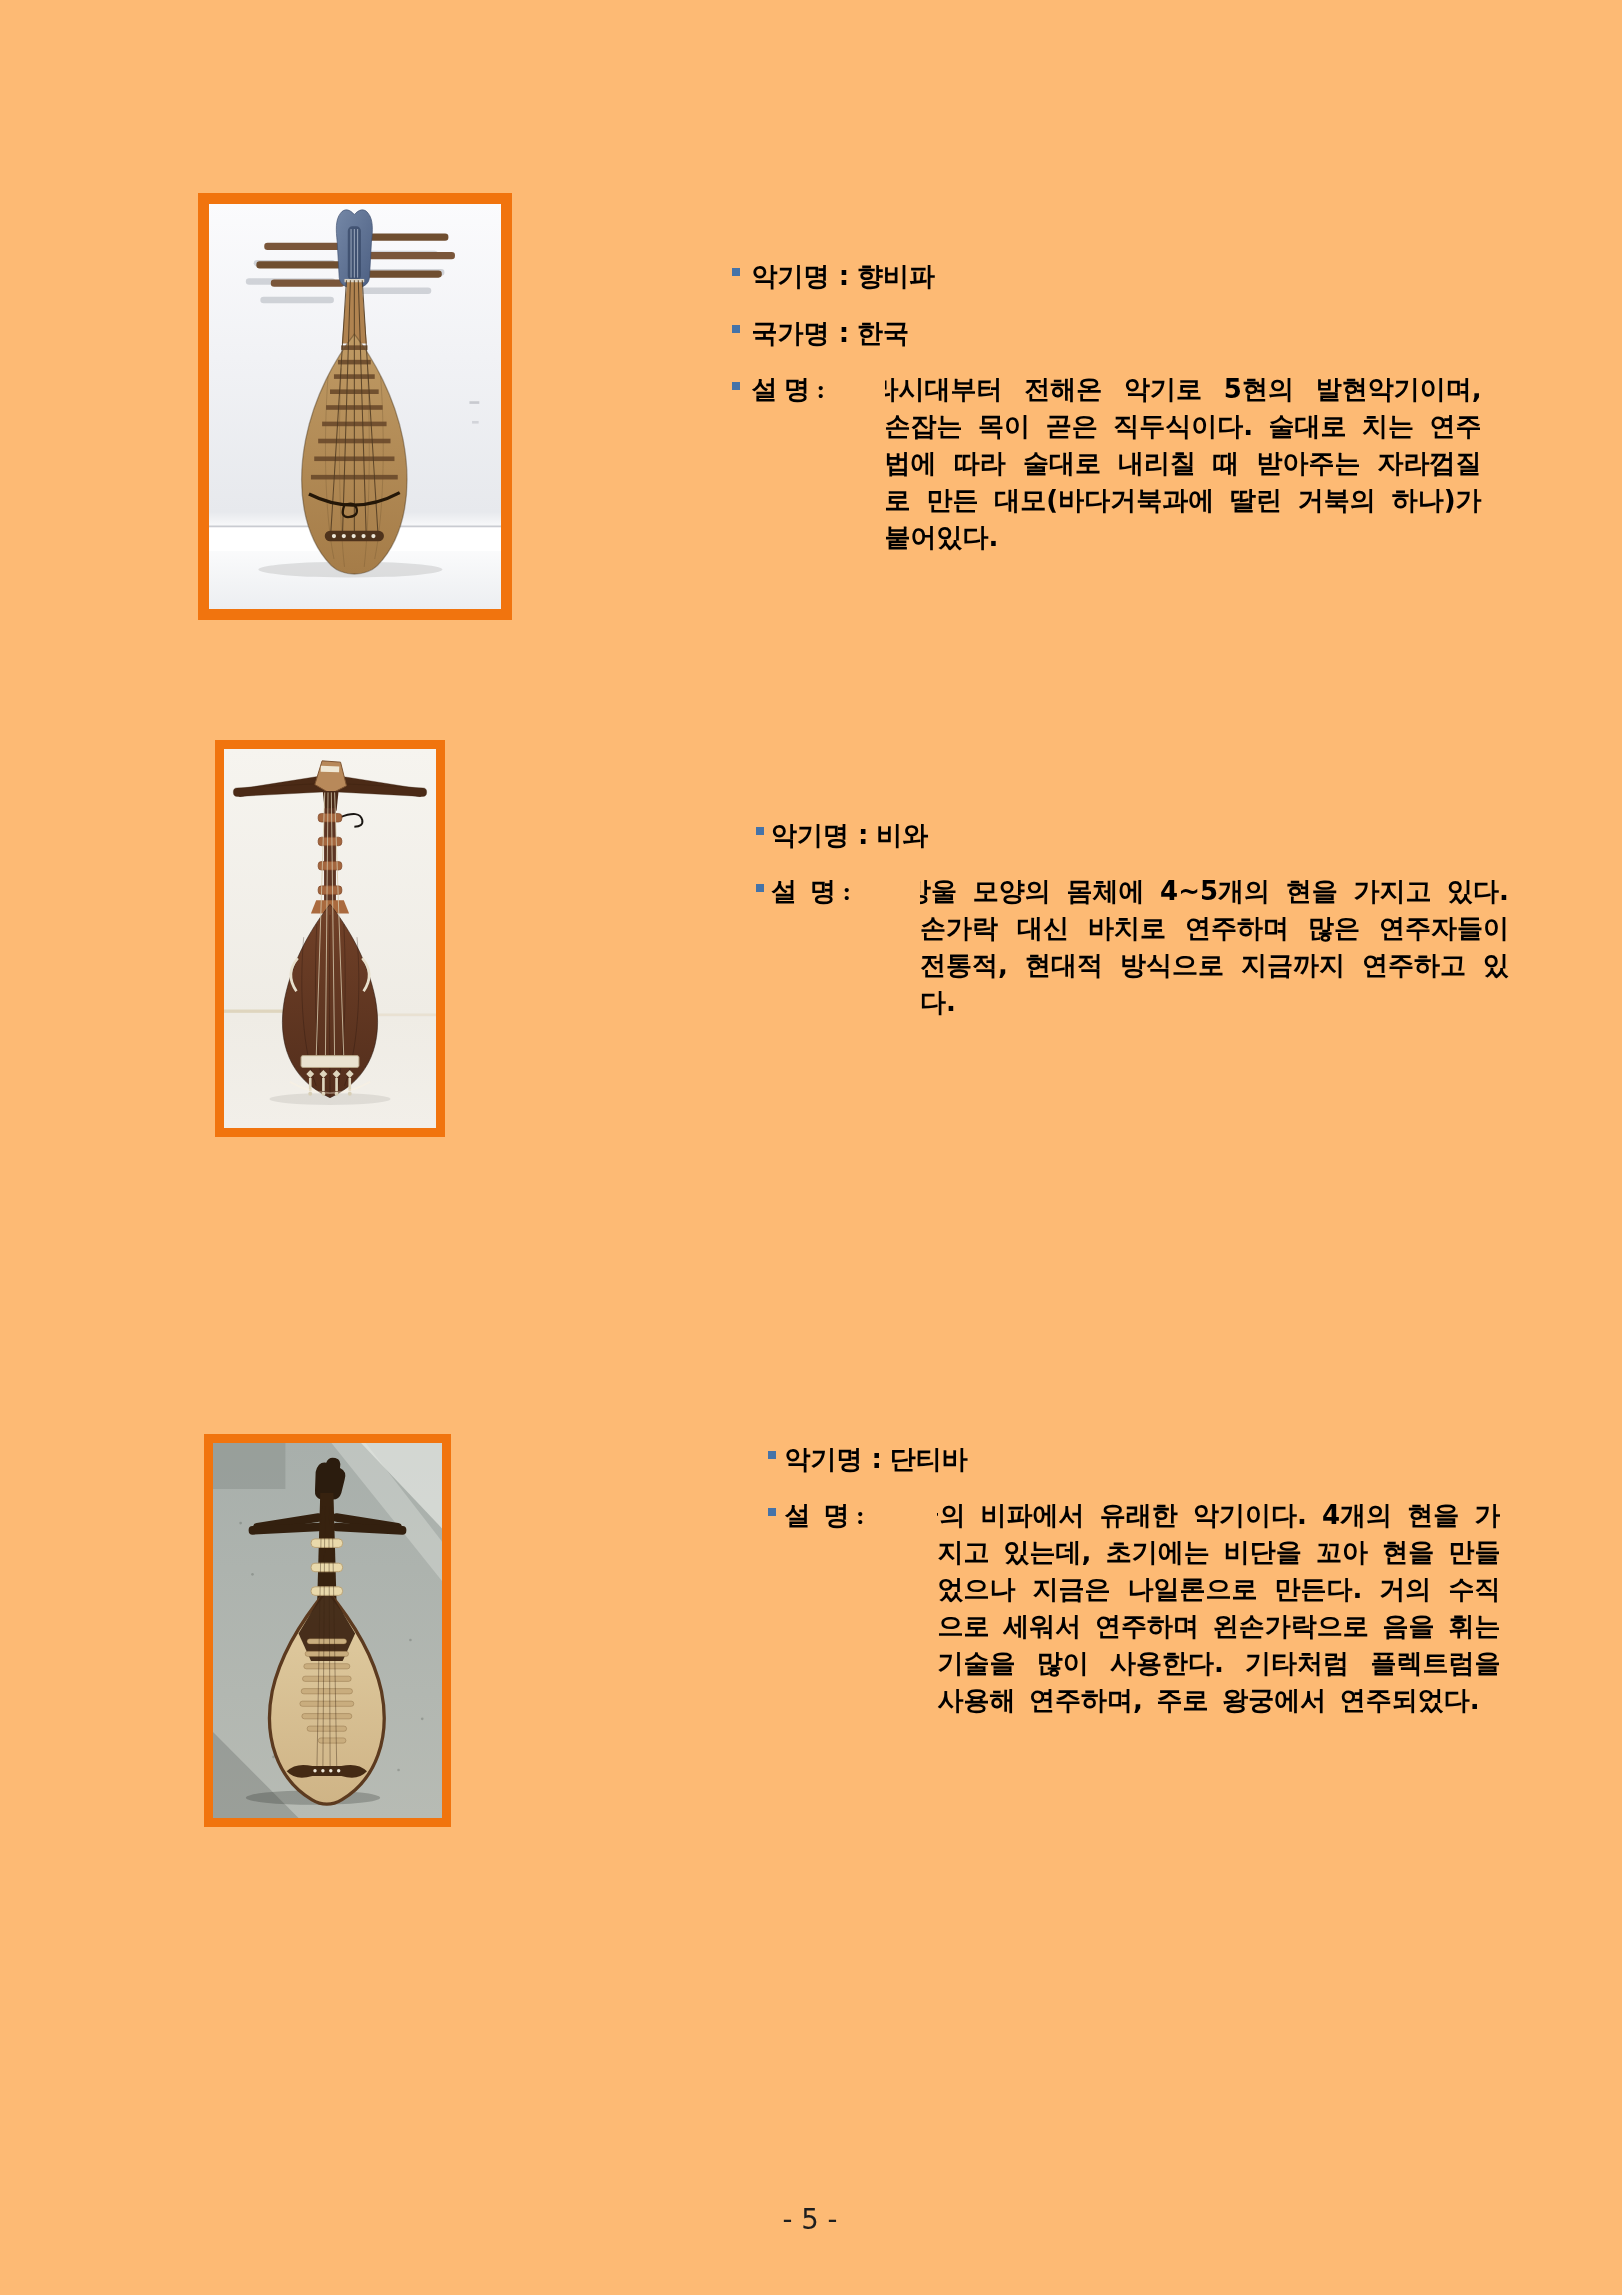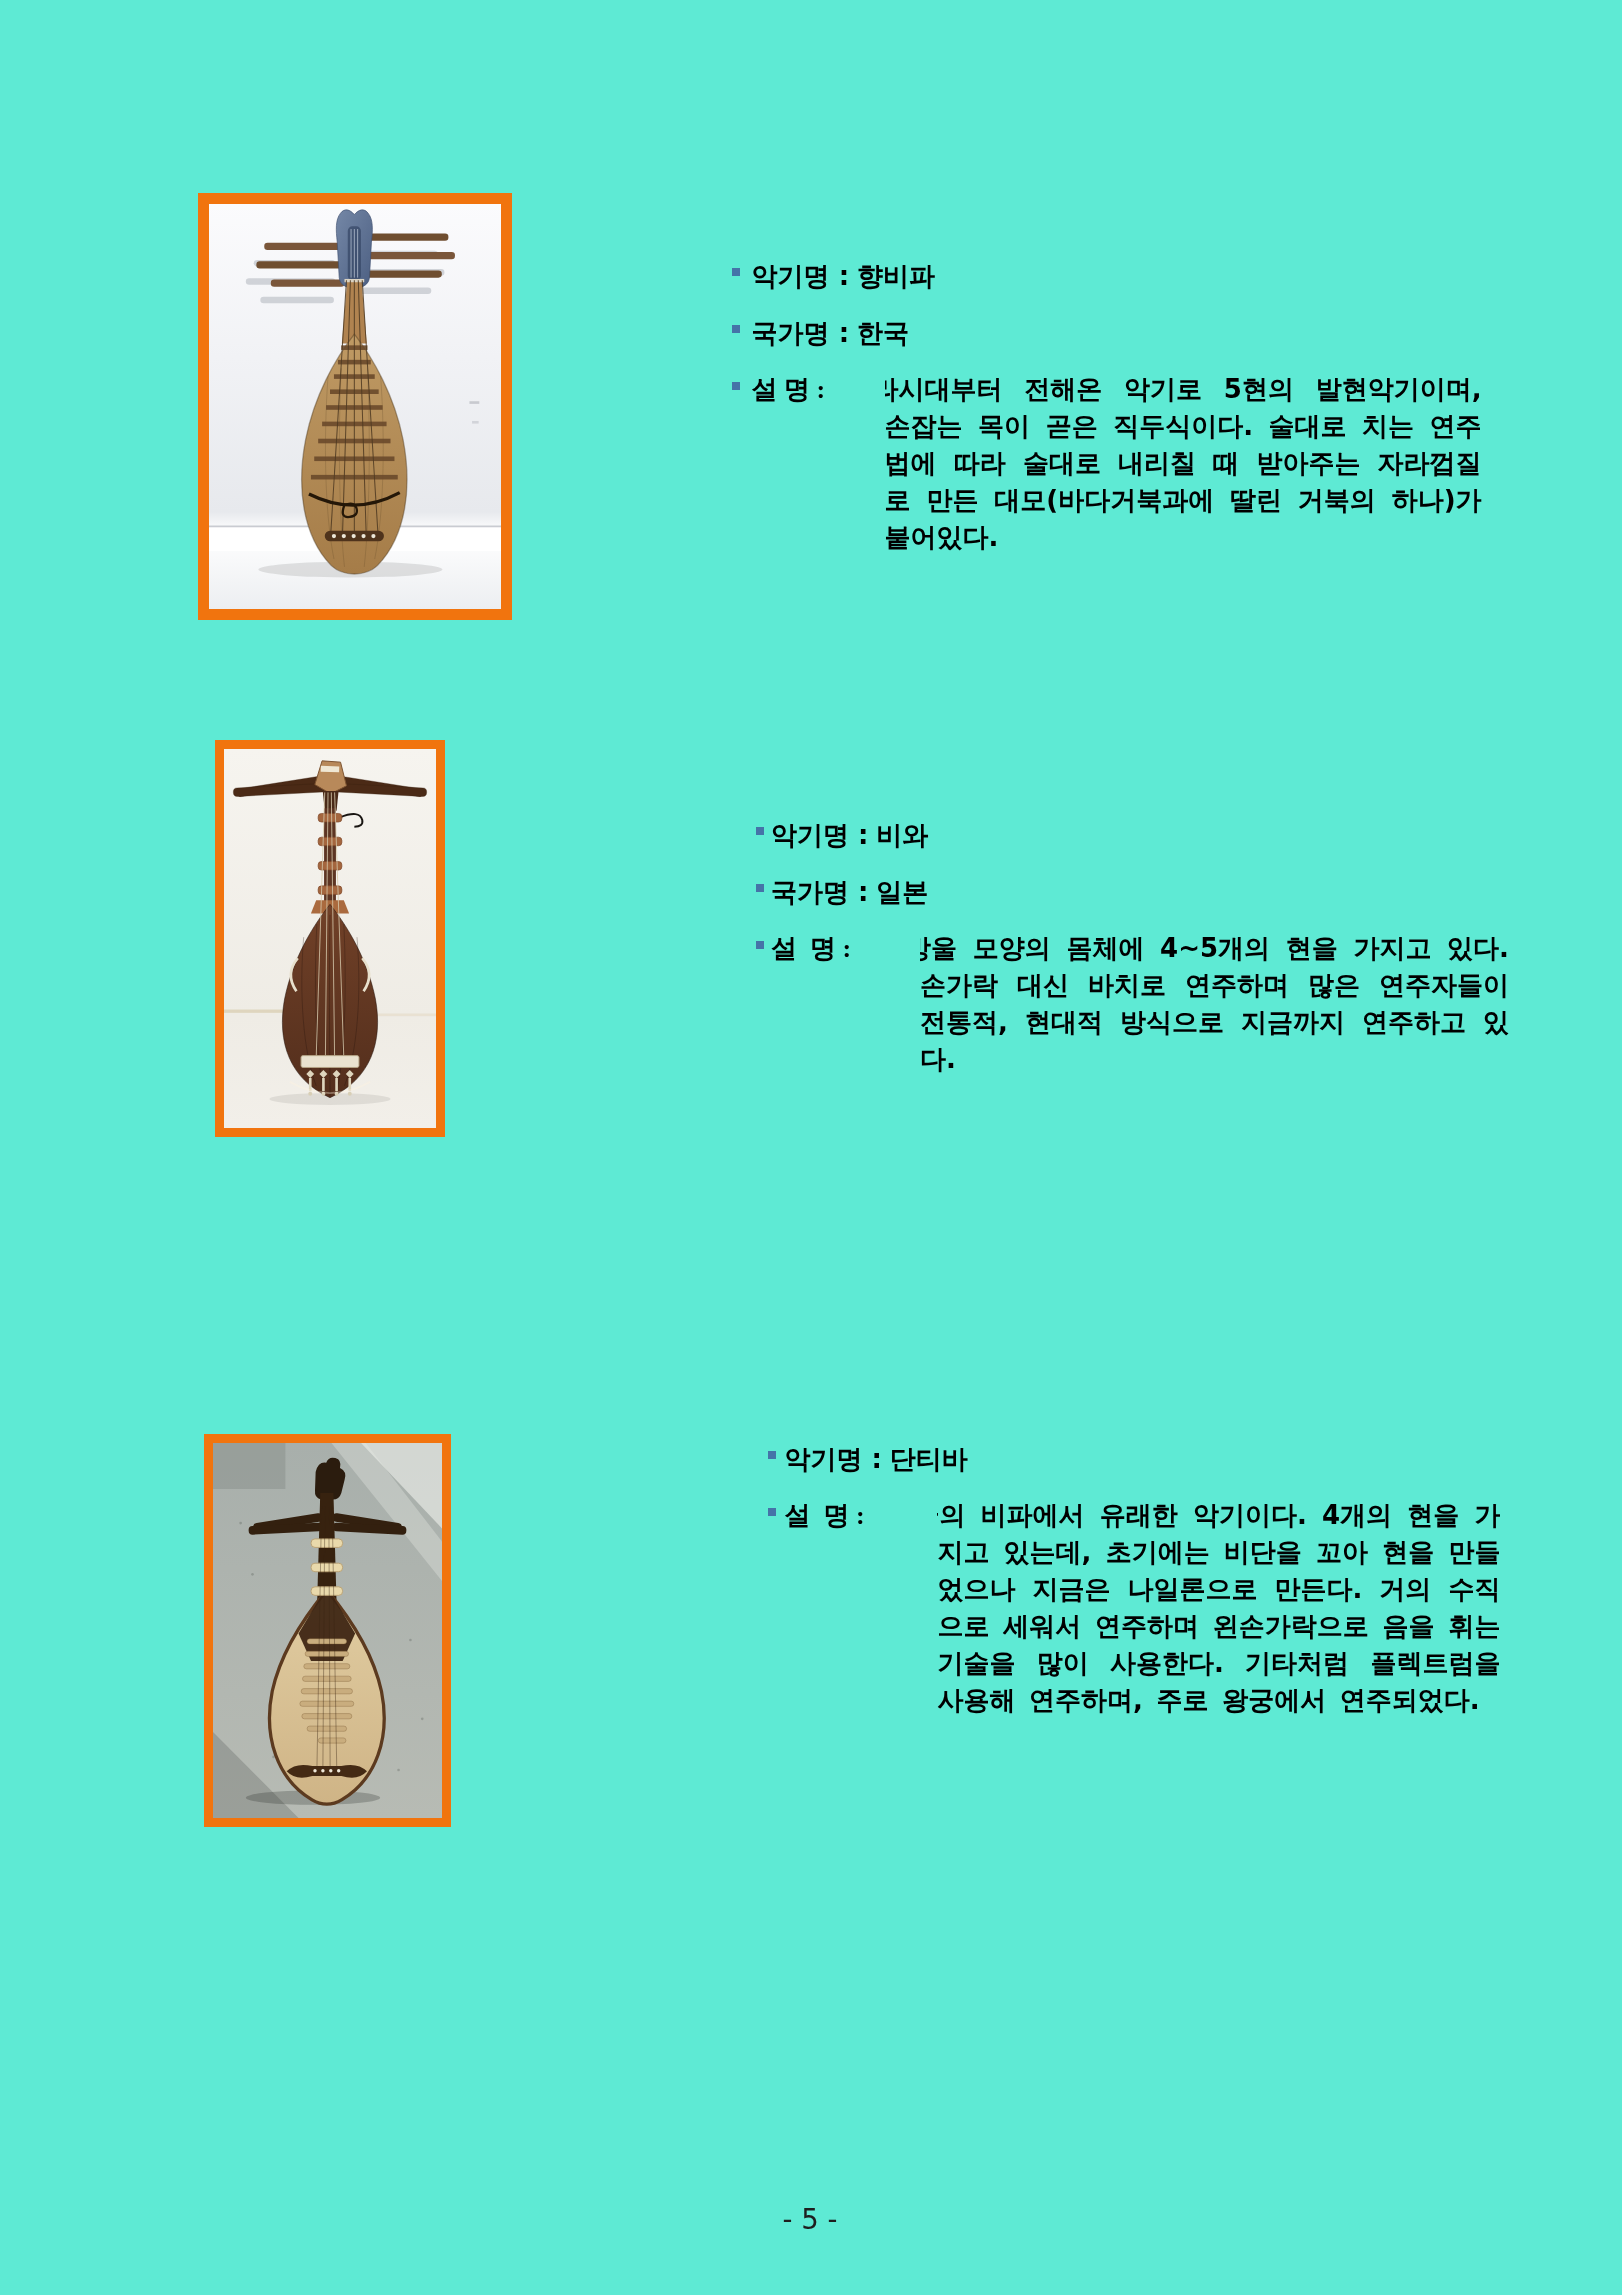--- a/index.html
+++ b/index.html
@@ -1,17 +1,17 @@
 <!DOCTYPE html>
 <html style="font-size:10.5px"><head>
 <meta charset="utf-8">
 <style>
   html,body { margin:0; padding:0; background:#ffffff; }
   .page {
-    position:relative; width:1623px; height:2295px; background:#5eead4;
+    position:relative; width:1623px; height:2295px; background:#fdba74;
     font-family:"DejaVu Sans","Liberation Sans",sans-serif; overflow:hidden;
     --orange:#f1740e; --bullet:#4573a8;
   }
 
   
   .photo { position:absolute; box-sizing:border-box; border:11.8px solid var(--orange); background:#fff; }
   .photo svg { display:block; width:100%; height:100%; }
   #photo1 { left:198px; top:193px;  width:314px; height:427px; border-width:11.8px; }
   #photo2 { left:215px; top:740px; width:230px; height:397px; border-width:9.2px; }
   #photo3 { left:204px; top:1434px; width:247px; height:393px; border-width:9.2px; }
@@ -294,24 +294,20 @@
       <span class="lbl">설 명 :</span>
       <div class="desc">신라시대부터 전해온 악기로 5현의 발현악기이며, 손잡는 목이 곧은 직두식이다. 술대로 치는 연주법에 따라 술대로 내리칠 때 받아주는 자라껍질로 만든 대모(바다거북과에 딸린 거북의 하나)가 붙어있다.</div>
     </div>
   </div>
 
   <div class="tblock" id="text2">
     <div class="row">
       <span class="bullet"></span>
       <span class="lbl">악기명 :</span><span class="val">비와</span>
     </div>
-    <div class="row">
-      <span class="bullet"></span>
-      <span class="lbl">국가명 :</span><span class="val">일본</span>
-    </div>
     <div class="row row-desc">
       <span class="bullet"></span>
       <span class="lbl">설  명 :</span>
       <div class="desc">물방울 모양의 몸체에 4~5개의 현을 가지고 있다. 손가락 대신 바치로 연주하며 많은 연주자들이 전통적, 현대적 방식으로 지금까지 연주하고 있다.</div>
     </div>
   </div>
 
   <div class="tblock" id="text3">
     <div class="row">
       <span class="bullet"></span>

